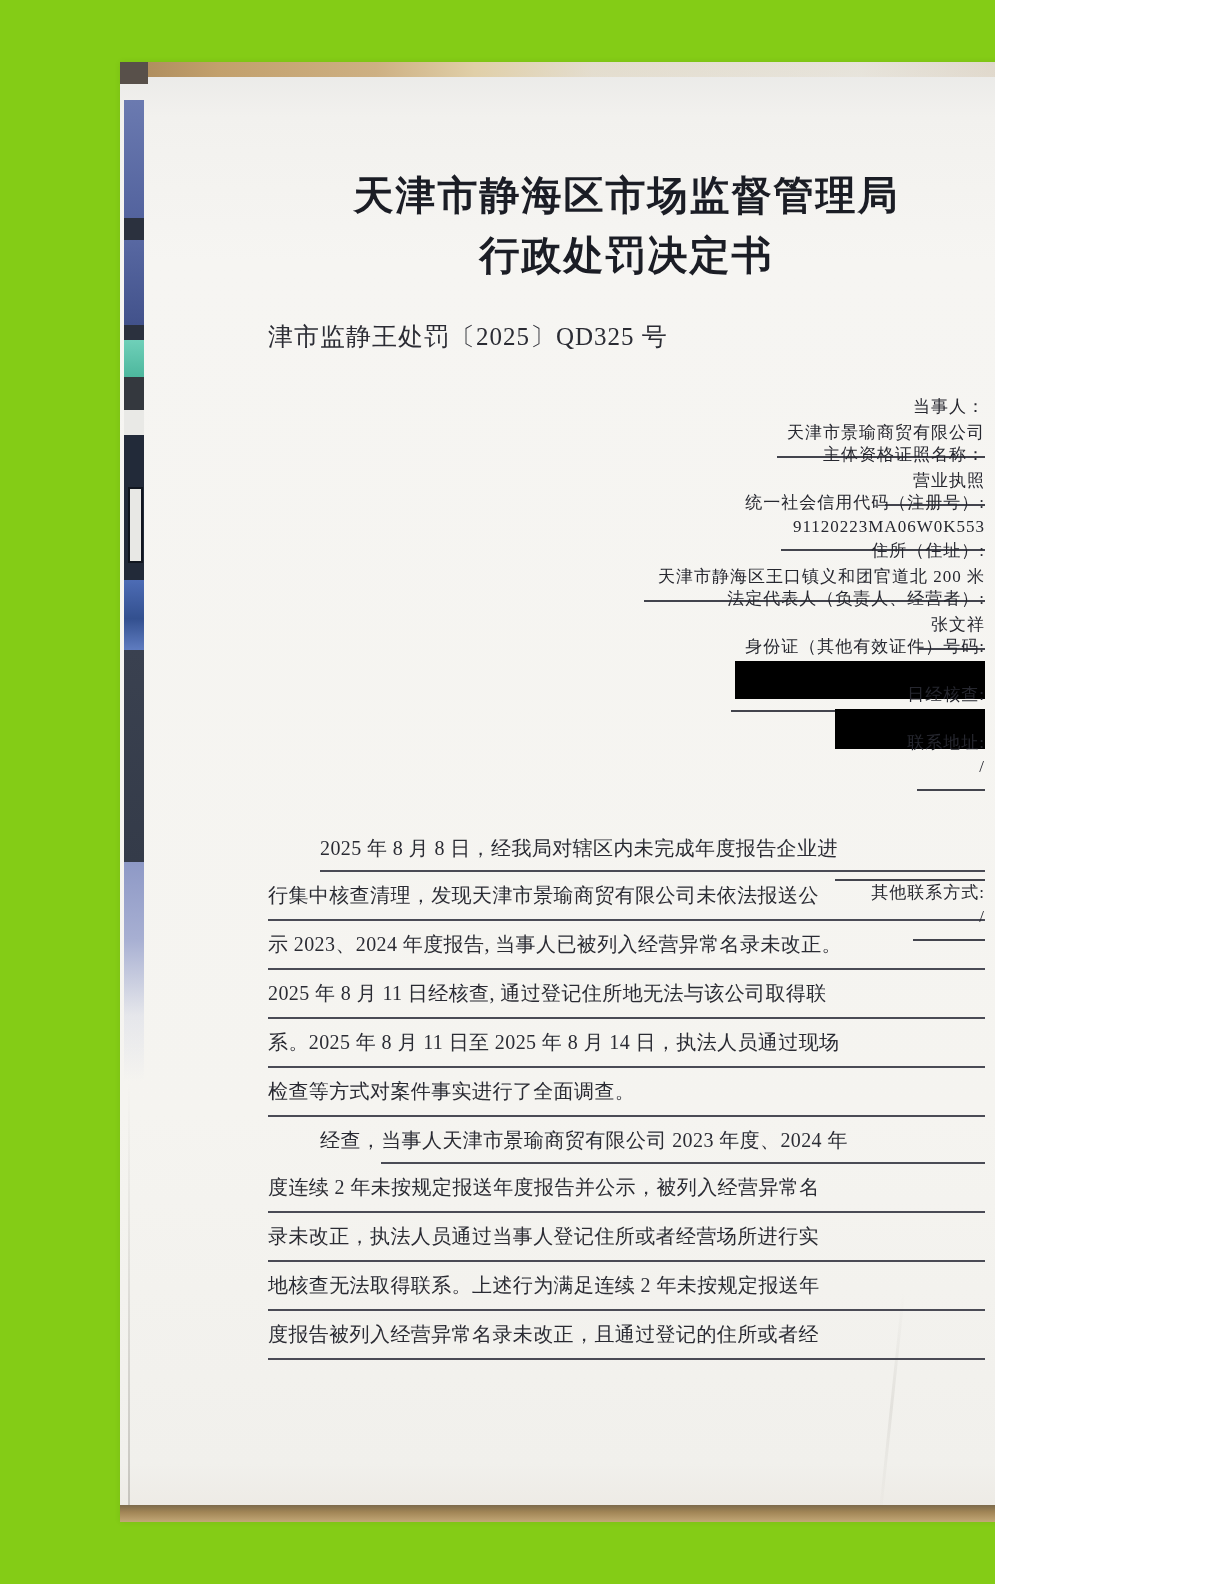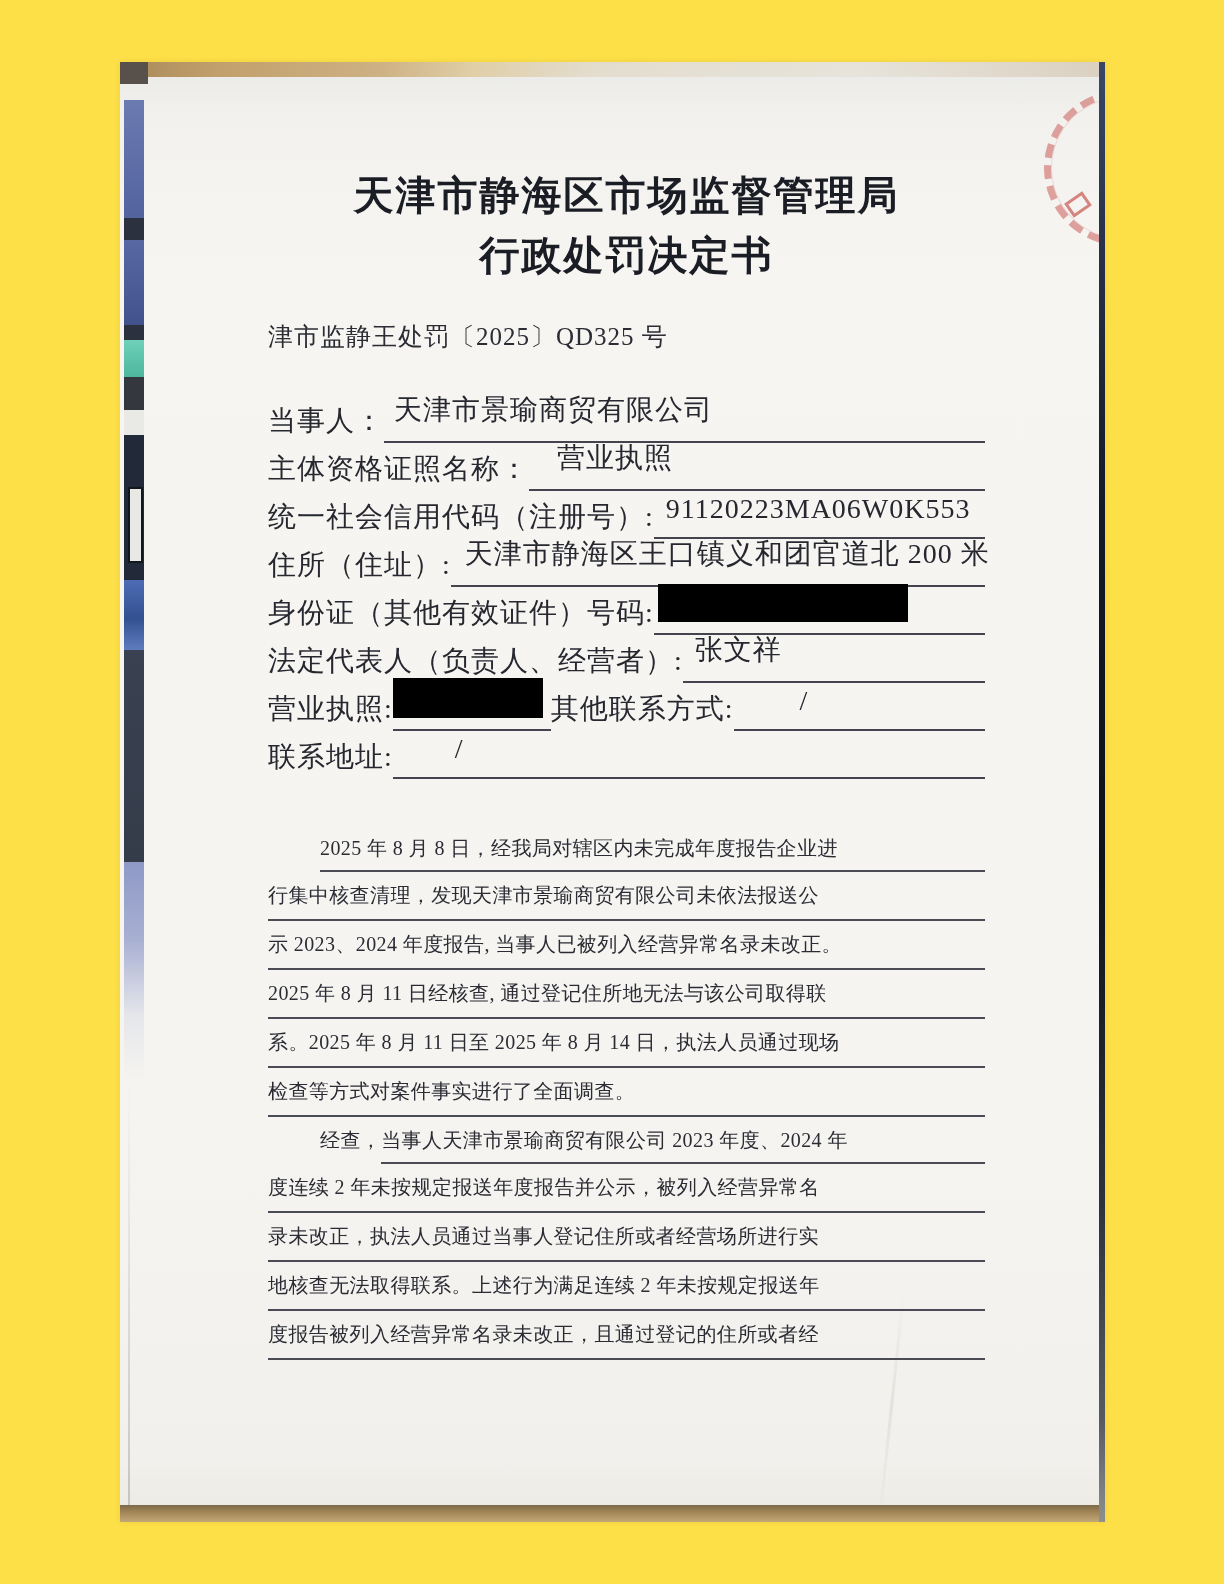--- a/index.html
+++ b/index.html
@@ -1,21 +1,21 @@
 <!DOCTYPE html>
 <html><head>
 <meta charset="utf-8">
 <style>
   html,body{margin:0;padding:0;}
   body{
     width:1224px;height:1584px;background:#ffffff;position:relative;
     font-family:"Liberation Serif","DejaVu Serif",serif;
     -webkit-font-smoothing:antialiased;
   }
-  #canvas{position:absolute;left:0;top:0;width:1224px;height:1584px;overflow:hidden;background:#fde047;}
+  #canvas{position:absolute;left:0;top:0;width:995px;height:1584px;overflow:hidden;background:#84cc16;}
 
   
   .photo{
     position:absolute;left:120px;top:62px;width:985px;height:1460px;
     overflow:hidden;
     background:linear-gradient(180deg,#e9e9e7 0px,#f2f1ee 55px,#f6f5f2 200px,#f5f4f0 72%,#f1f0ec 96%,#ece9e3 100%);
     box-shadow:0 0 6px rgba(0,0,0,0.08);
   }
   
   .desk-top{
@@ -60,21 +60,21 @@
     position:absolute;right:16px;top:134px;width:16px;height:11px;
     border:3px solid rgba(200,85,80,0.7);transform:rotate(-35deg);z-index:1;
   }
 
   
   .content{position:relative;z-index:2;padding:0 120px 0 148px;color:#23242c;}
   .title{margin-top:104px;text-align:center;font-size:40px;font-weight:700;line-height:60px;letter-spacing:2px;color:#1b1d25;}
   .docnum{margin-top:34px;text-align:left;font-size:25px;letter-spacing:1px;color:#2b2c34;}
 
   .fields{margin-top:42px;}
-  .frow{display:flex;align-items:flex-end;height:48px;font-size:28px;white-space:nowrap;}
+  .frow{display:flex;align-items:flex-end;height:48px;font-size:17px;white-space:nowrap;flex-direction:column;}
   .flabel{letter-spacing:1px;color:#26272f;padding-bottom:3px;}
   .fline{flex:1 1 auto;border-bottom:2px solid #43444d;padding-bottom:12px;min-width:0;}
   .fline.fixed{flex:0 0 158px;}
   .fvalue{color:#26272f;letter-spacing:1px;}
   .pl-a{padding-left:10px;}  
   .pl-b{padding-left:28px;}  
   .pl-c{padding-left:12px;}
   .pl-d{padding-left:14px;}
   .pl-e{padding-left:12px;}
   .pl-slash1{padding-left:66px;} 
@@ -155,31 +155,31 @@
           <span class="flabel">统一社会信用代码（注册号）:</span>
           <span class="fline"><span class="fvalue pl-c">91120223MA06W0K553</span></span>
         </div>
 
         <div class="frow">
           <span class="flabel">住所（住址）:</span>
           <span class="fline"><span class="fvalue pl-d">天津市静海区王口镇义和团官道北 200 米</span></span>
         </div>
 
         <div class="frow">
+          <span class="flabel">法定代表人（负责人、经营者）:</span>
+          <span class="fline"><span class="fvalue pl-e">张文祥</span></span>
+        </div>
+
+        <div class="frow">
           <span class="flabel">身份证（其他有效证件）号码:</span>
           <span class="fline"><span class="redact id"></span></span>
         </div>
 
         <div class="frow">
-          <span class="flabel">法定代表人（负责人、经营者）:</span>
-          <span class="fline"><span class="fvalue pl-e">张文祥</span></span>
-        </div>
-
-        <div class="frow">
-          <span class="flabel">营业执照:</span>
+          <span class="flabel">日经核查:</span>
           <span class="fline fixed"><span class="redact tel"></span></span>
           <span class="flabel">其他联系方式:</span>
           <span class="fline"><span class="fvalue pl-slash1">/</span></span>
         </div>
 
         <div class="frow">
           <span class="flabel">联系地址:</span>
           <span class="fline"><span class="fvalue pl-slash2">/</span></span>
         </div>
 

